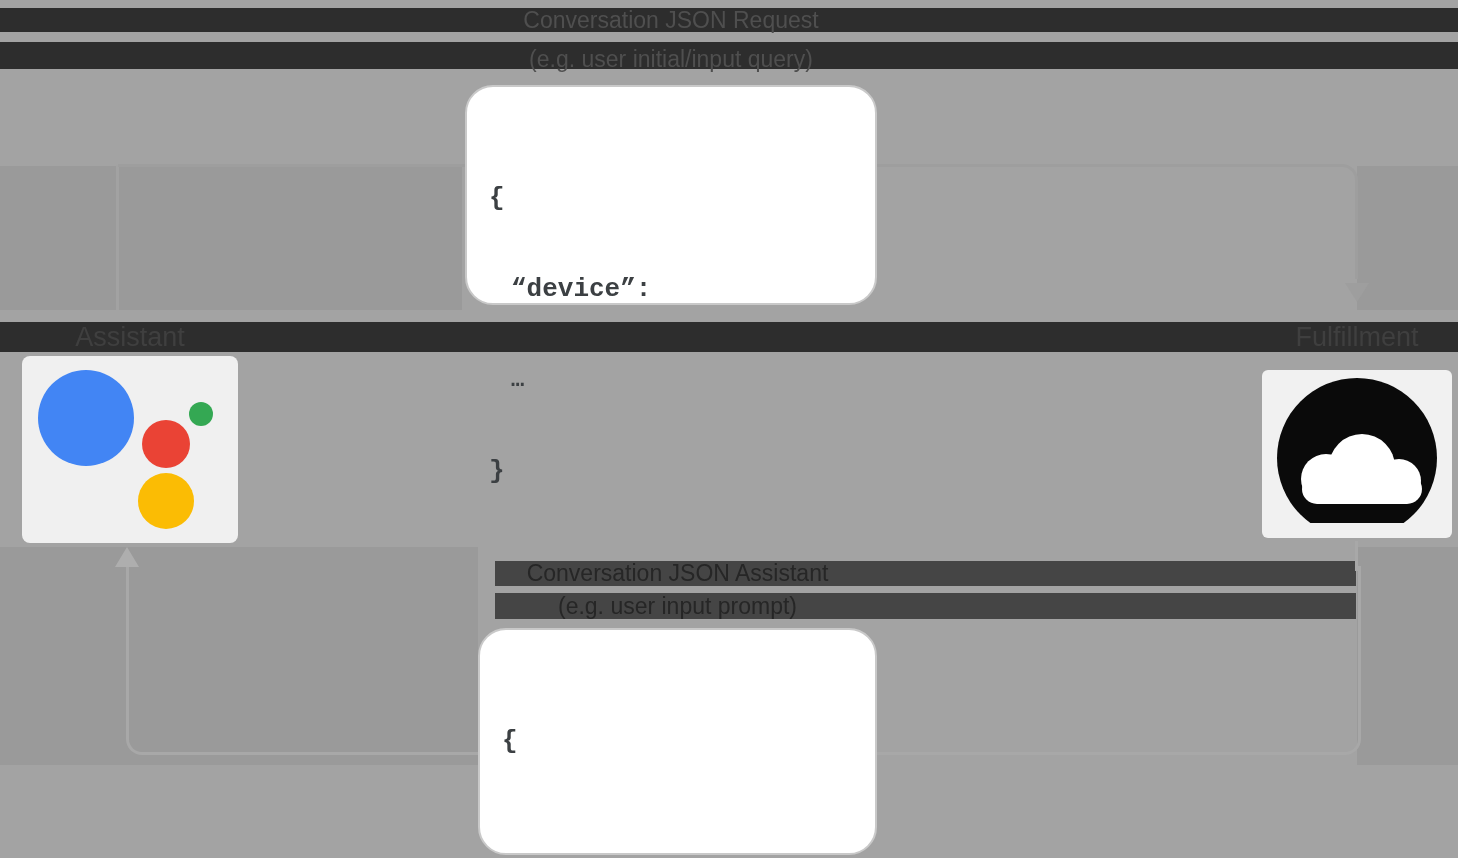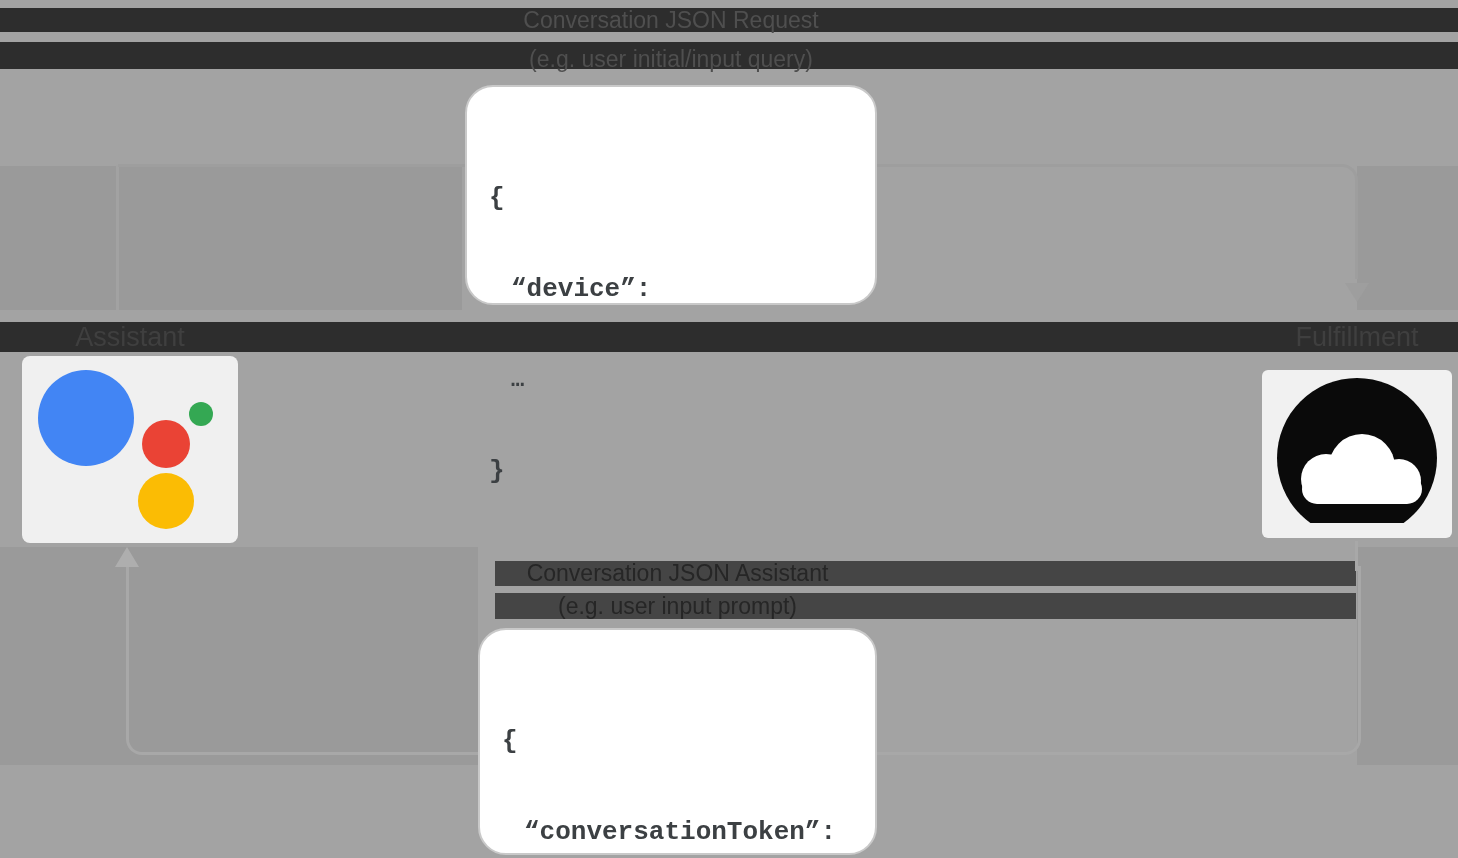--- a/index.html
+++ b/index.html
@@ -116,20 +116,19 @@
       </g>
     </svg>
   </div>
 
   <div class="abs title-row on-gray" style="left:478px;top:561px;width:399px;height:25px;line-height:25px;">Conversation JSON Assistant</div>
   <div class="abs title-row on-gray" style="left:478px;top:593px;width:399px;height:44px;line-height:26px;">(e.g. user input prompt)</div>
 
   <div class="abs code-box" style="left:478px;top:628px;width:399px;height:227px;">
     <div class="code-lines">
       <div class="code-line">{</div>
-      <div class="code-line indent">“conversationToken”:</div>
       
       
       
     </div>
   </div>
 
 </div>
 
 </body></html>

